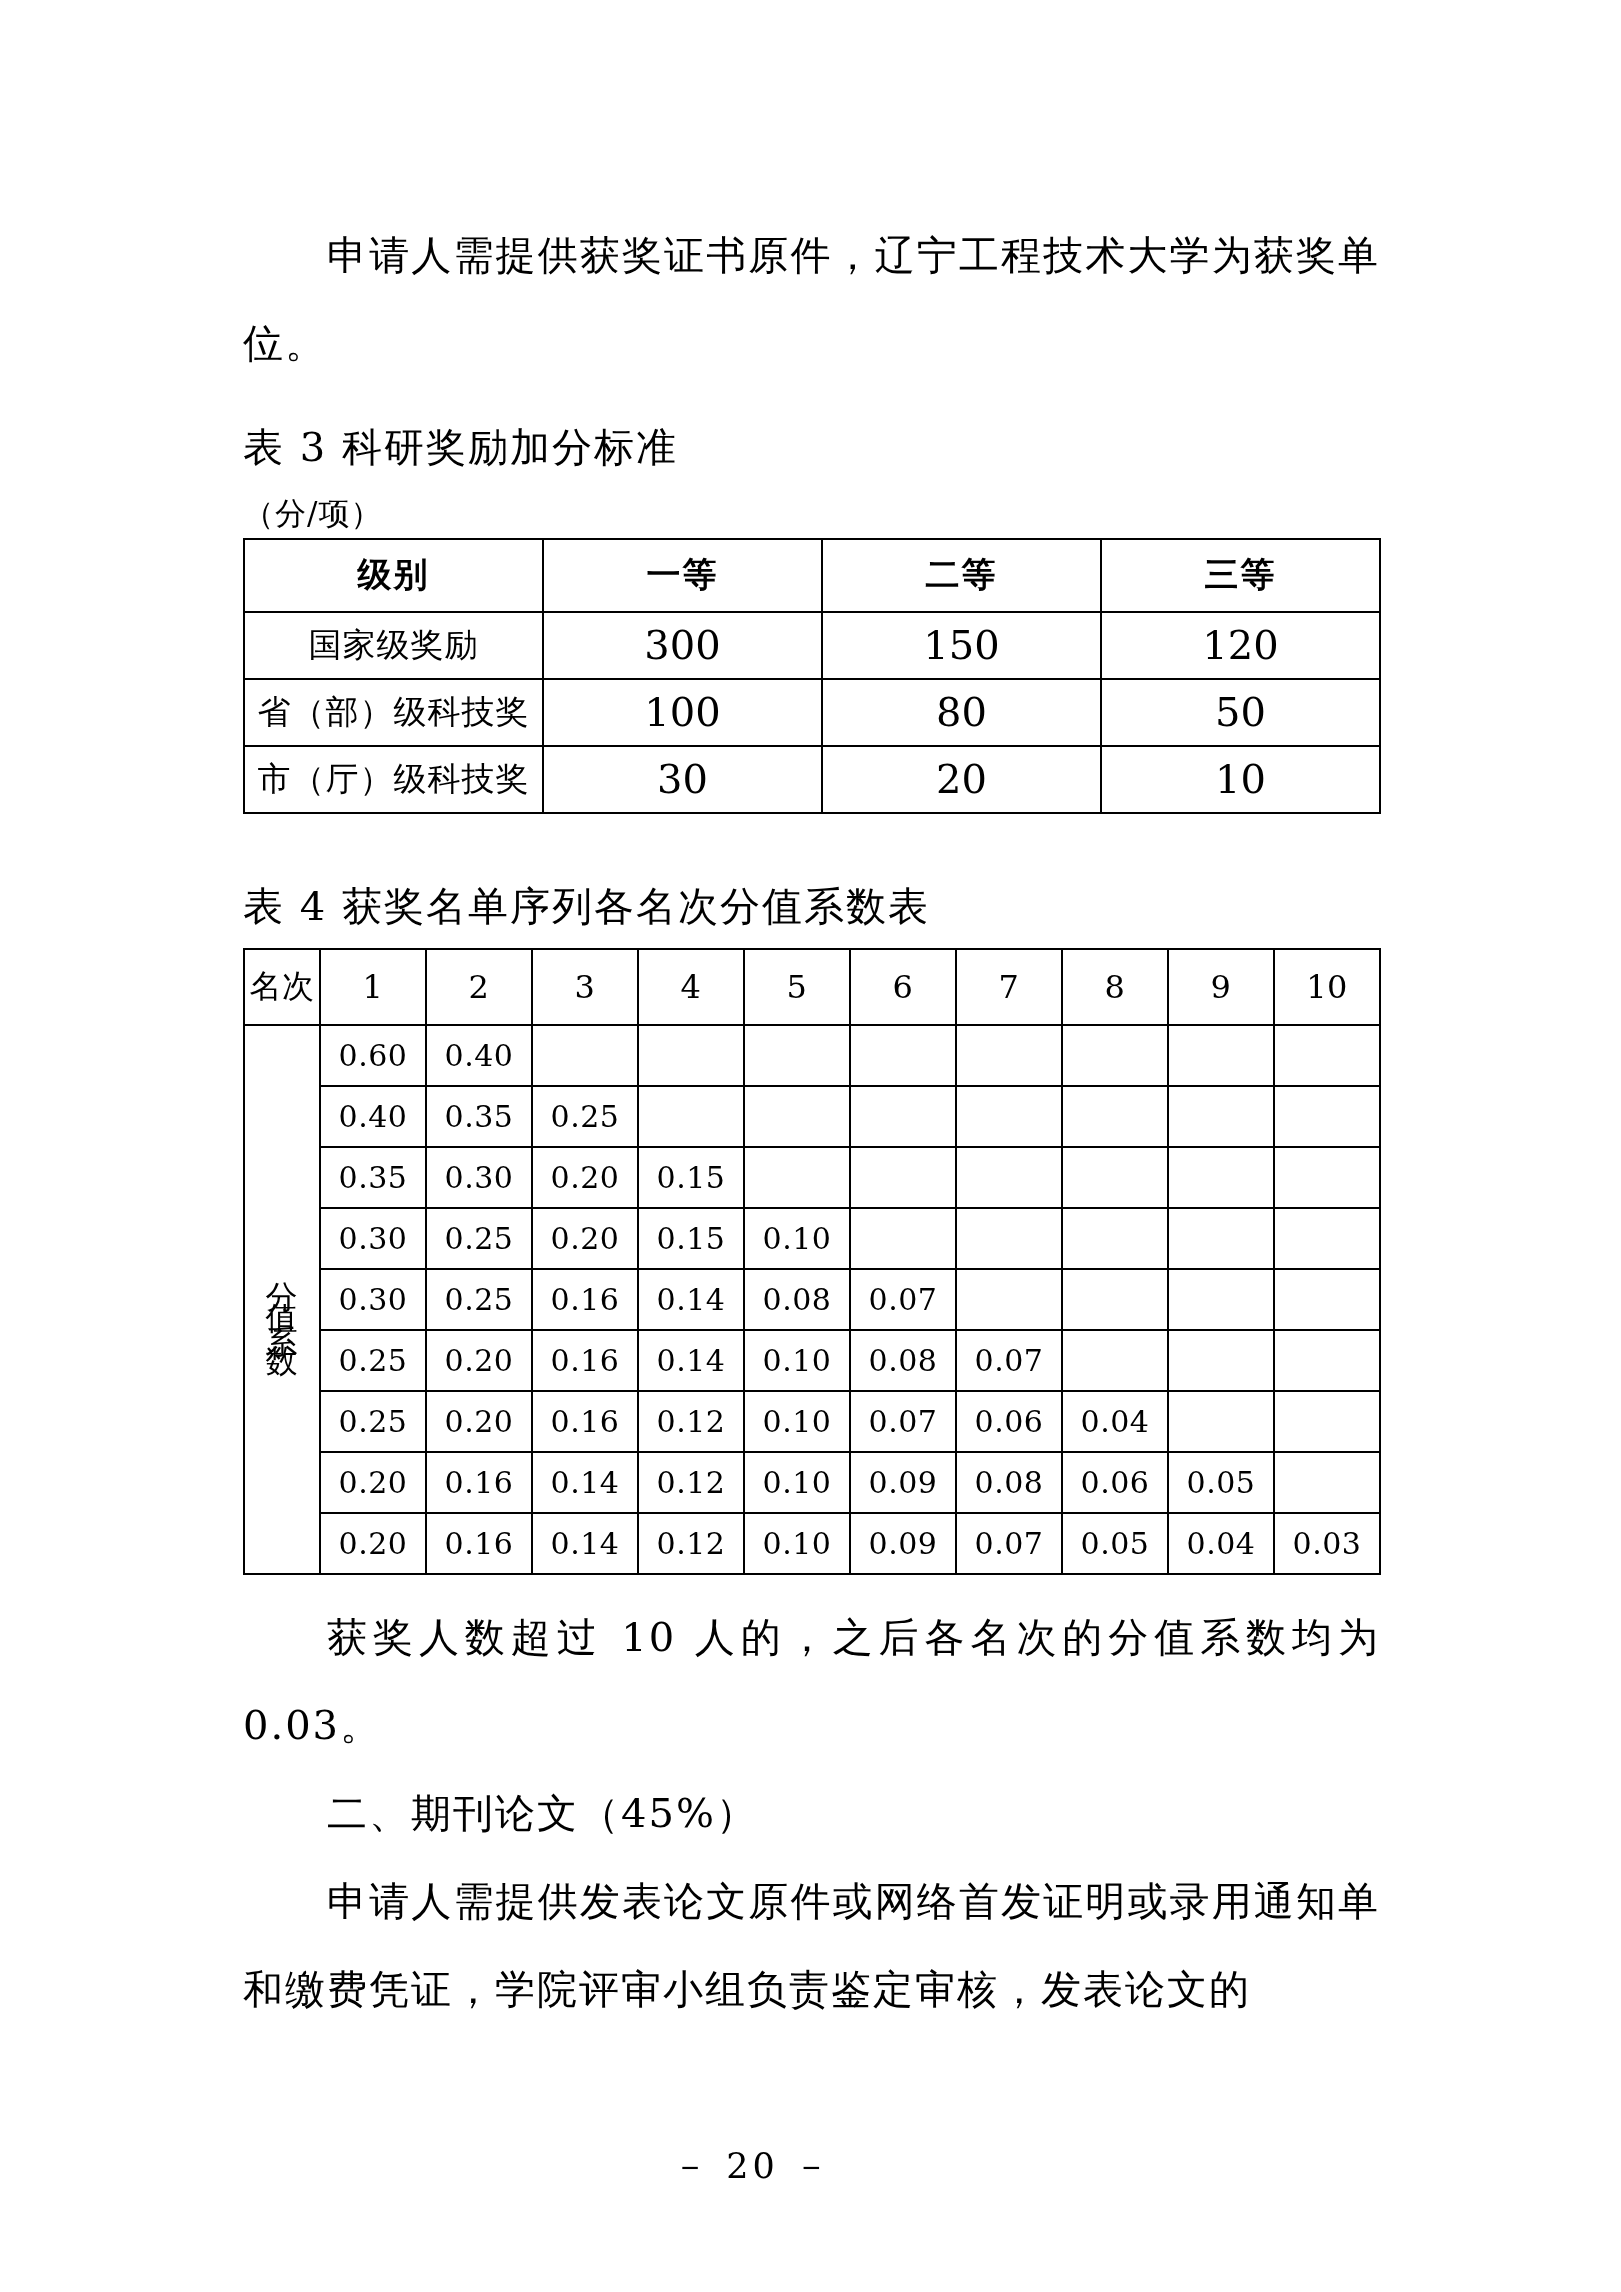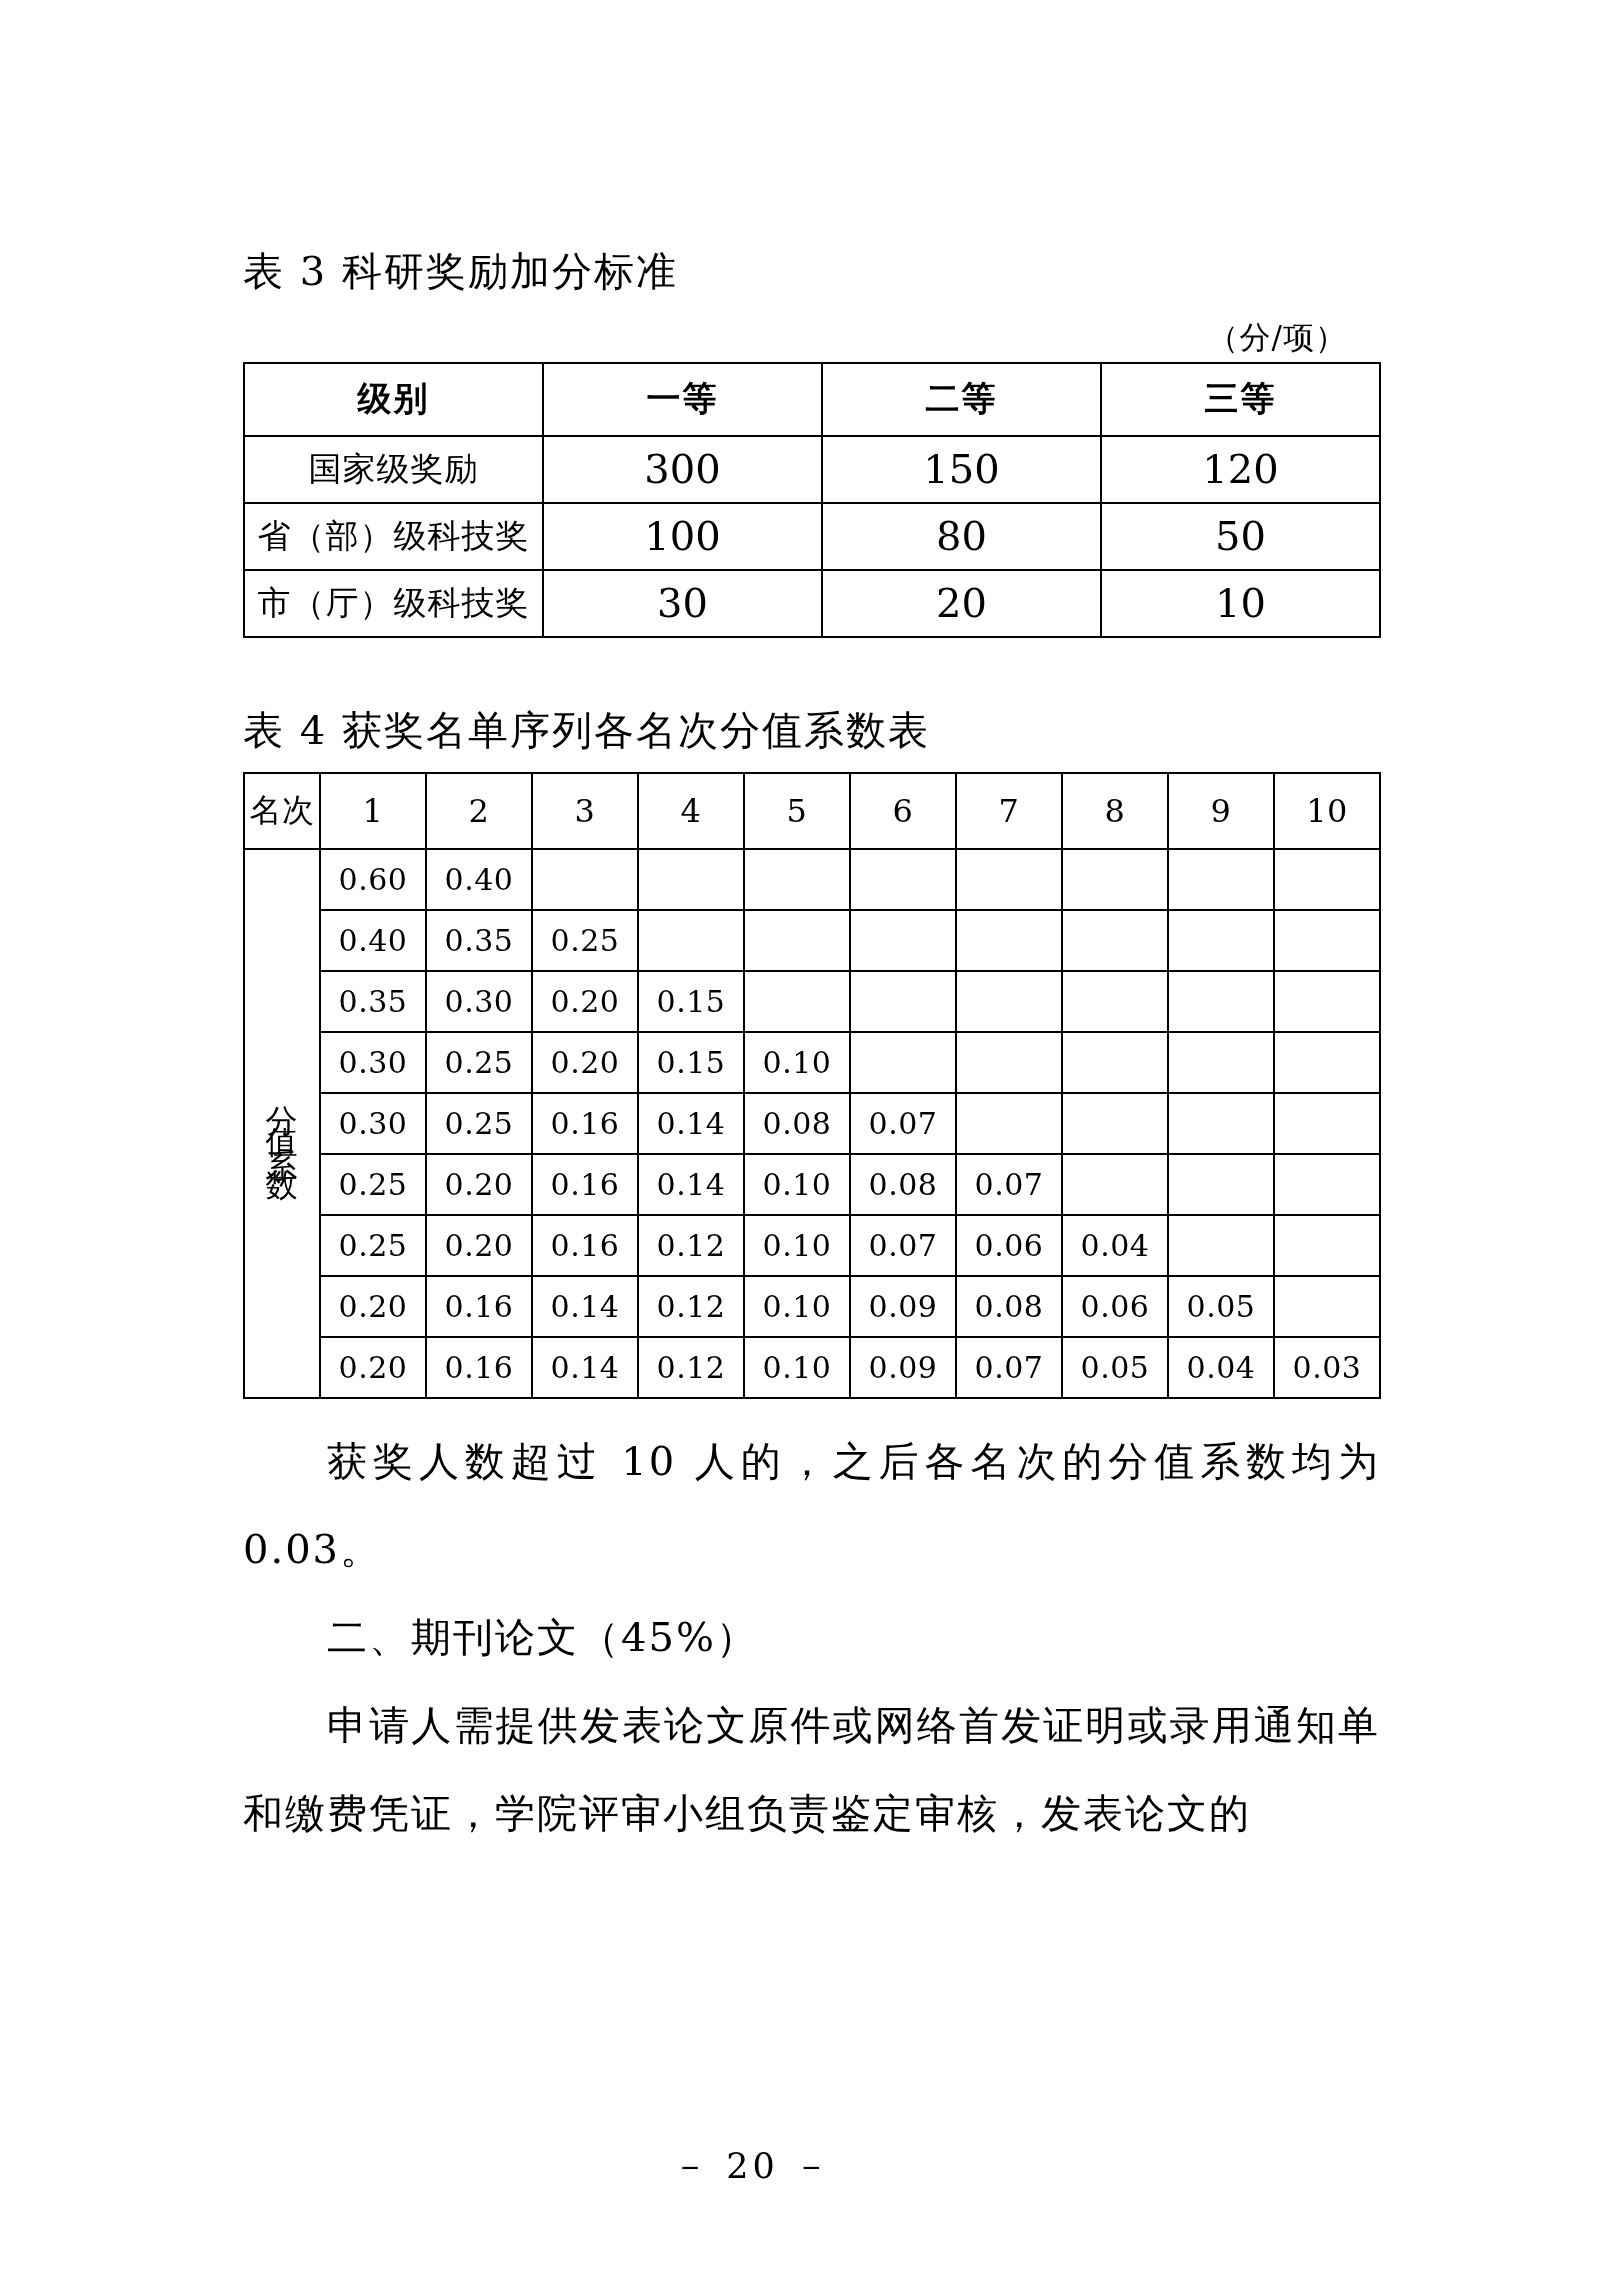--- a/index.html
+++ b/index.html
@@ -45,21 +45,21 @@
   .table-caption {
     font-size: 40px;
     line-height: 84px;
     text-align: left;
     letter-spacing: 2px;
     margin: 0;
   }
   .unit-label {
     font-size: 31px;
     line-height: 49px;
-    text-align: right;
+    text-align: left;
     padding-right: 33px;
     letter-spacing: 1px;
   }
 
   
   table {
     border-collapse: collapse;
     width: 100%;
     table-layout: fixed;
   }
@@ -144,20 +144,21 @@
   .spacer-md { height: 33px; }
 </style>
 </head>
 <body>
 
 <div class="page">
   <div class="content">
 
     <div style="height:211px"></div>
 
+    <p class="para indent">申请人需提供获奖证书原件，辽宁工程技术大学为获奖单位。</p>
 
     <div class="spacer-sm"></div>
 
     <p class="table-caption">表 3  科研奖励加分标准</p>
 
     <div class="unit-label">（分/项）</div>
 
     <table class="t3">
       <colgroup>
         <col style="width:299px">

